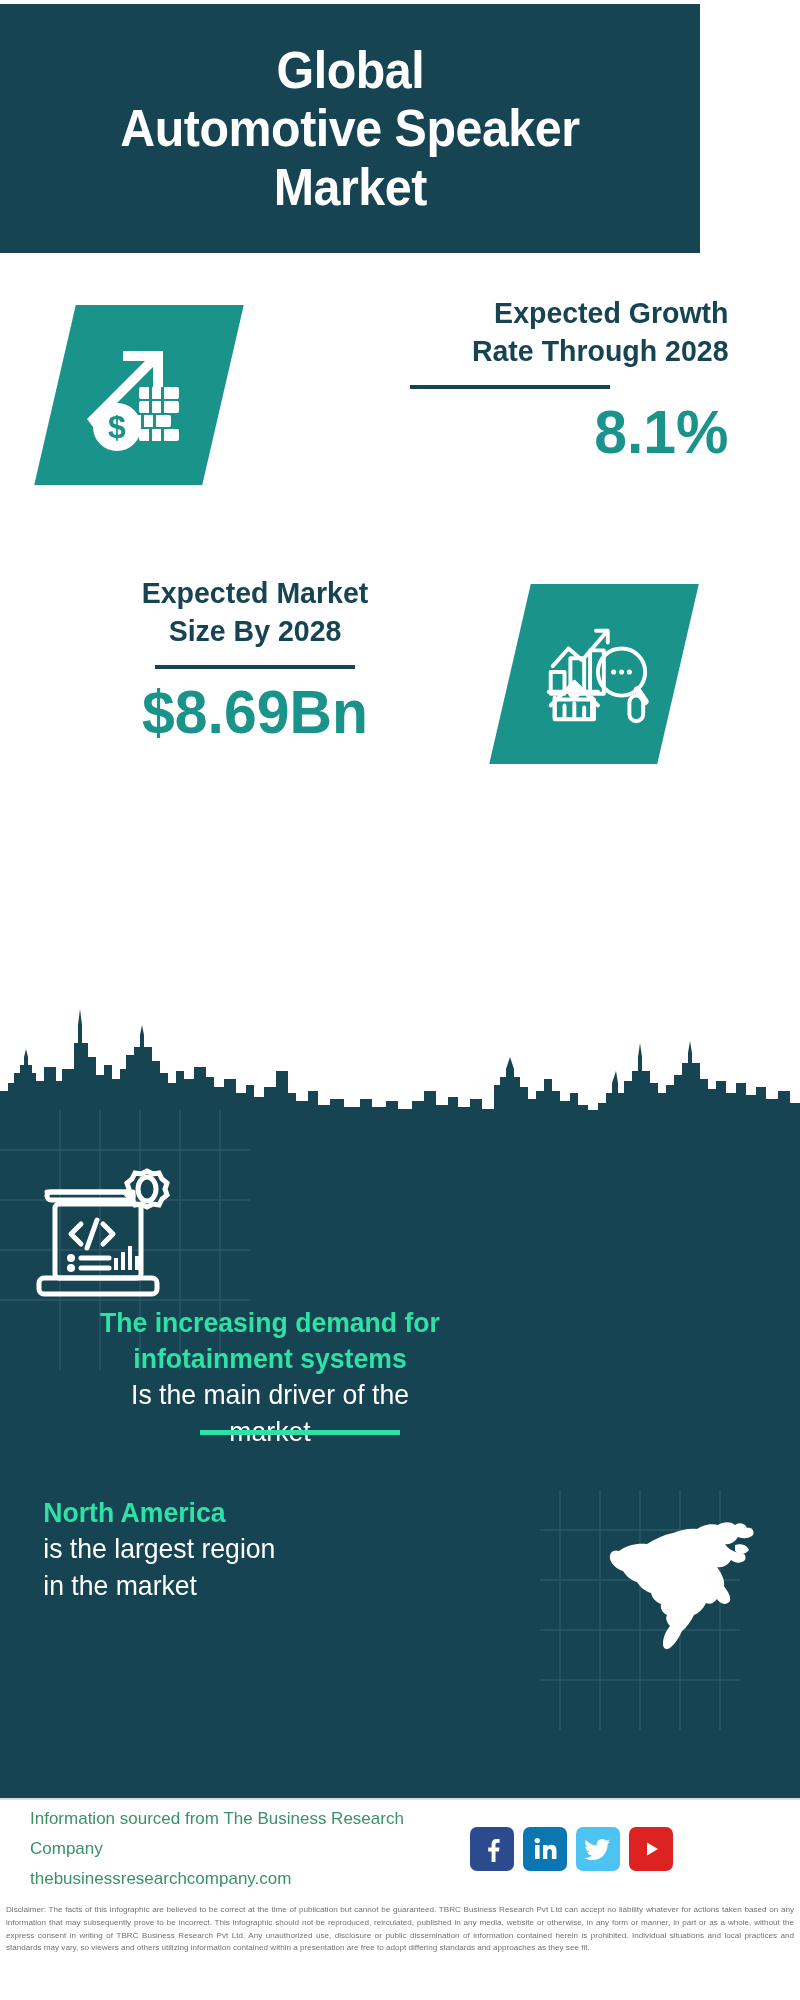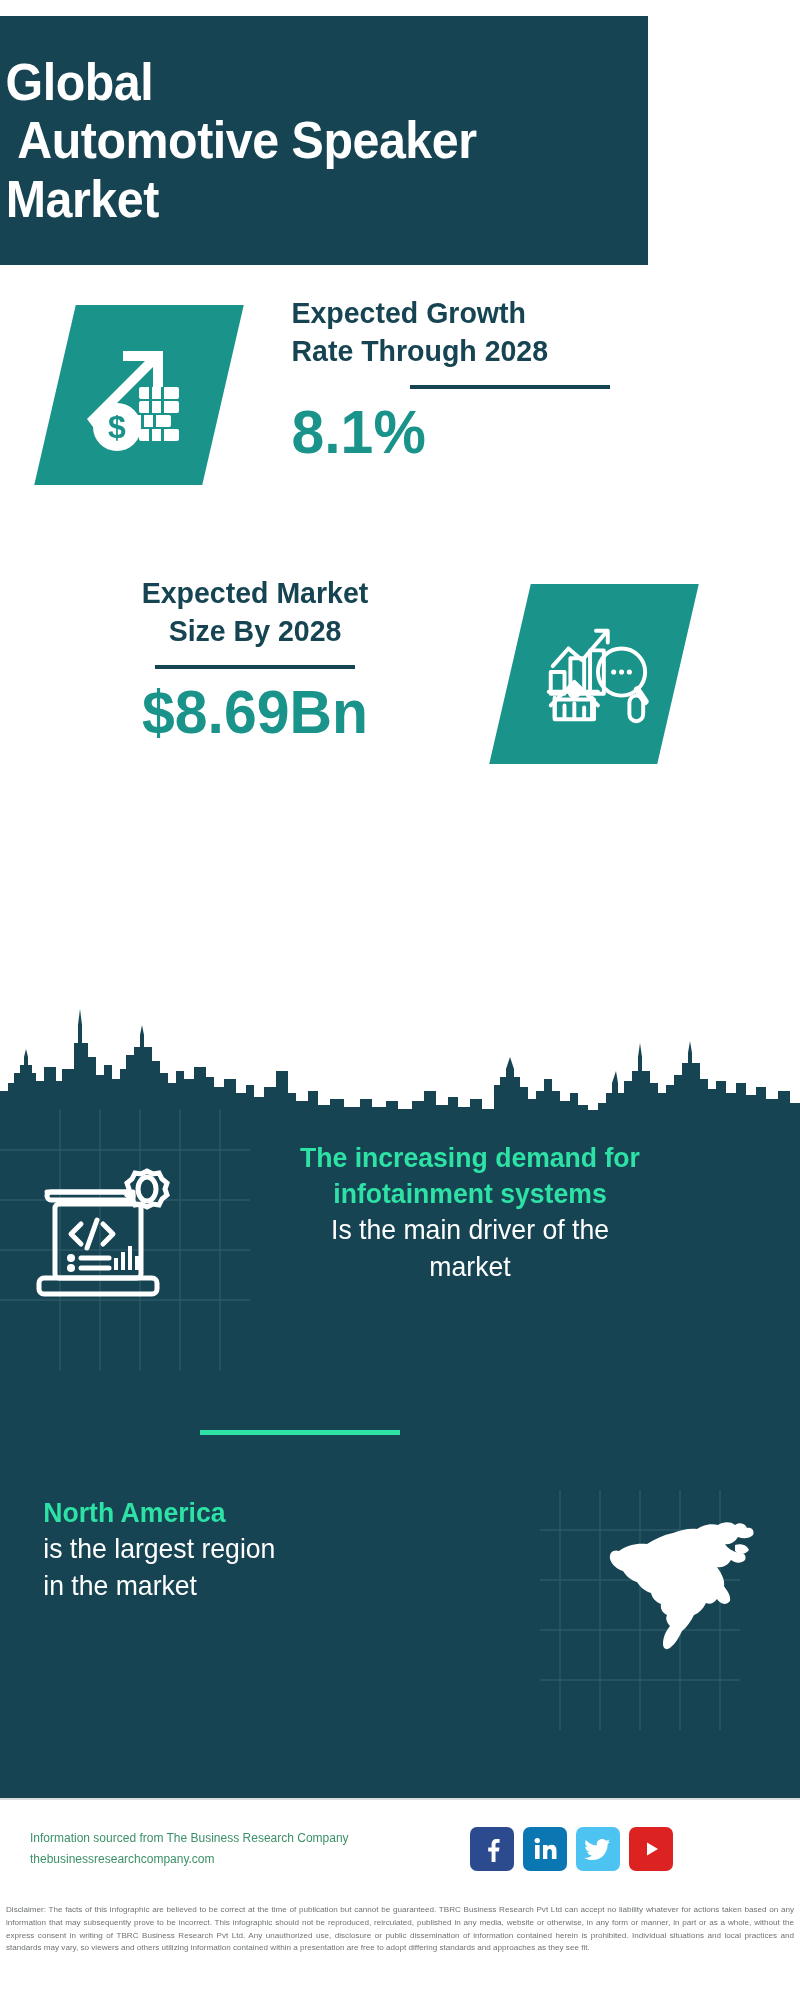--- a/index.html
+++ b/index.html
@@ -6,24 +6,24 @@
   html, body {
     width:800px; height:2000px;
     background:#ffffff;
     font-family:"Liberation Sans", sans-serif;
     overflow:hidden;
   }
   #page { position:relative; width:800px; height:2000px; background:#fff; }
 
   
   .header {
-    position:absolute; left:0; top:16px; width:648px; height:249px;
+    position:absolute; left:0; top:4px; width:700px; height:249px;
     background:#164453;
     display:flex; flex-direction:column;
-    align-items:flex-start; justify-content:center;
+    align-items:center; justify-content:center;
   }
   .header-line {
     color:#ffffff; font-weight:bold;
     font-size:52px; line-height:1.12;
     letter-spacing:-0.5px;
     text-align:center;
     font-family:"Liberation Sans", sans-serif;
     transform:scaleX(0.93); transform-origin:center;
   }
 
@@ -32,21 +32,21 @@
   .para-left {
     position:absolute; left:55px; top:56px;
     width:168px; height:180px;
     background:#1A938A;
     transform:skewX(-13deg);
   }
   .para-left .ic { transform:skewX(13deg); width:100%; height:100%;
     display:flex; align-items:center; justify-content:center; }
   .stat1-text {
     position:absolute; left:280px; top:45px; width:460px;
-    text-align:left;
+    text-align:right;
   }
   .stat-title {
     color:#164453; font-weight:bold; font-size:30px; line-height:1.28;
     transform:scaleX(0.95); transform-origin:center;
   }
   .rule-dark {
     width:200px; height:4px; background:#164453;
     margin:14px auto 10px auto;
   }
   .stat-value {
@@ -77,21 +77,21 @@
     position:absolute; left:0; top:1110px; width:800px; height:690px;
     background:#164453; overflow:hidden;
   }
   .grid-bg {
     position:absolute; inset:0;
     opacity:0.16; pointer-events:none;
   }
 
   .driver-row {
     position:absolute; left:0; top:30px; width:800px;
-    display:flex; align-items:flex-start;
+    display:flex; align-items:flex-start;flex-direction:column;
   }
   .driver-icon {
     width:200px; display:flex; justify-content:center; padding-top:20px;
   }
   .driver-text { width:560px; text-align:center; padding-right:20px; }
   .highlight-mint {
     color:#2EE2A5; font-weight:bold; font-size:28px; line-height:1.28;
     transform:scaleX(0.95); transform-origin:center;
   }
   .sub-white {
@@ -110,21 +110,21 @@
   .region-map { width:240px; display:flex; justify-content:center; padding-top:8px; }
 
   
   .footer {
     position:absolute; left:0; top:1800px; width:800px; height:98px;
     background:#ffffff;
     display:flex; align-items:center;
   }
   .footer-text { margin-left:30px; width:440px; }
   .footer-text div {
-    color:#3C9168; font-size:12px; line-height:1.75;
+    color:#3C9168; font-size:17px; line-height:1.75;
     font-family:"Liberation Sans", sans-serif;
   }
   .social-row { display:flex; gap:9px; align-items:center; }
   .sbtn {
     width:44px; height:44px; border-radius:7px;
     display:flex; align-items:center; justify-content:center;
   }
   .fb { background:#2C4B8E; }
   .li { background:#0A76B2; }
   .tw { background:#4CC3F0; }

